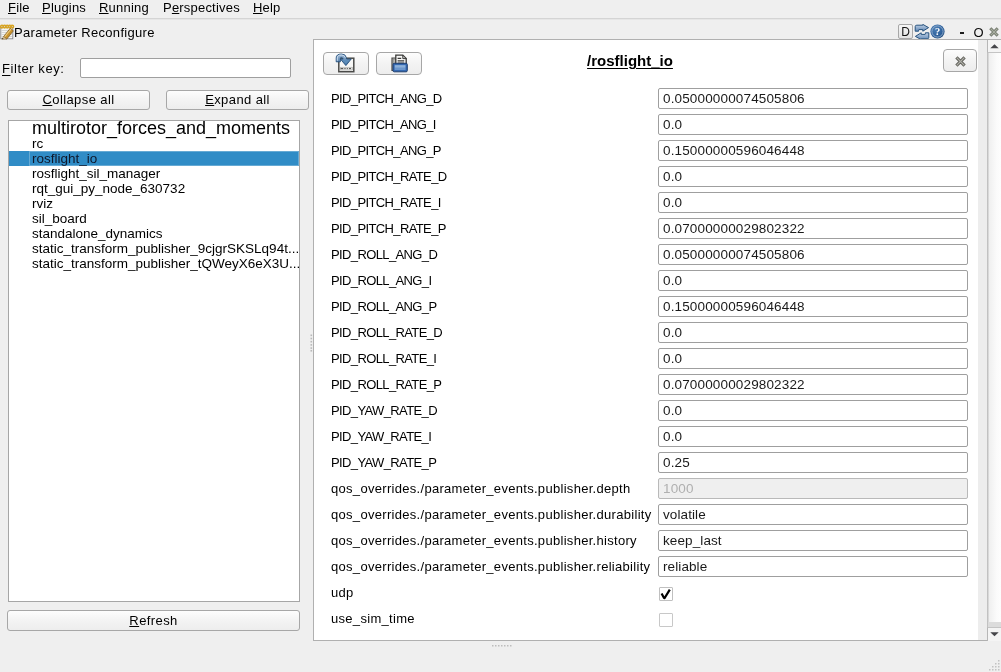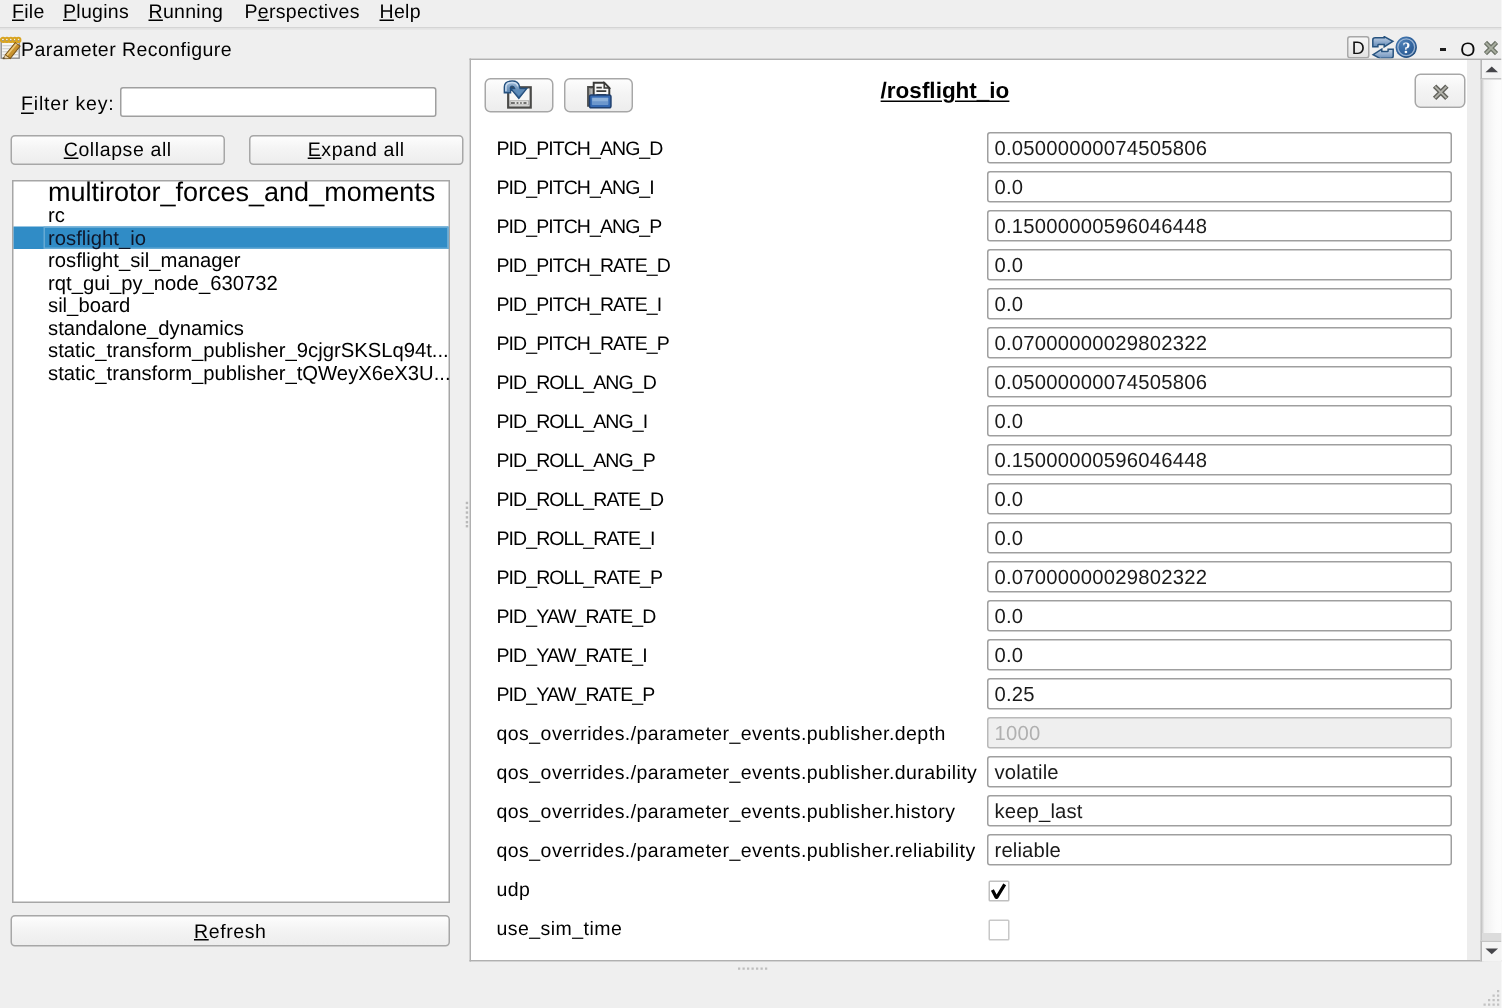--- a/index.html
+++ b/index.html
@@ -73,21 +73,21 @@
   <circle cx="7.5" cy="7.5" r="5.6" fill="none" stroke="#a9c0da" stroke-width="0.9" opacity="0.85"></circle>
   <text x="7.6" y="11.2" font-size="10.5" font-weight="bold" text-anchor="middle" fill="#fff" font-family="Liberation Serif,serif">?</text>
 </svg>
 <div class="abs" style="left:959.5px;top:31.5px;width:4.6px;height:2.6px;background:#1c1c1c;"></div>
 <div class="abs" style="left:973.5px;top:24.5px;font-size:13px;color:#0a0a0a;">O</div>
 <svg class="abs" style="left:989px;top:27px;" width="10" height="10" viewBox="0 0 10 10">
   <path d="M1.3 1.3 L8.7 8.7 M8.7 1.3 L1.3 8.7" stroke="#6e7468" stroke-width="3"></path>
   <path d="M1.6 1.6 L8.4 8.4 M8.4 1.6 L1.6 8.4" stroke="#a9afa1" stroke-width="1.3"></path>
 </svg>
 
-<div class="abs" style="left:14px;top:61px;font-size:13px;letter-spacing:0.55px;"><u>F</u>ilter key:</div>
+<div class="abs" style="left:2px;top:61px;font-size:13px;letter-spacing:0.55px;"><u>F</u>ilter key:</div>
 <div class="abs inp" style="left:80px;top:58px;width:211px;height:20px;"></div>
 
 <div class="abs btn" style="left:7px;top:90px;width:143px;height:20px;line-height:18px;"><u>C</u>ollapse all</div>
 <div class="abs btn" style="left:166px;top:90px;width:143px;height:20px;line-height:18px;"><u>E</u>xpand all</div>
 
 <div class="abs" style="left:8px;top:120px;width:292px;height:482px;background:#fff;border:1px solid #a6a6a6;"></div>
 <div id="list" class="abs" style="left:8px;top:120px;width:292px;">
     <div style="position:relative;top:1px;">
       <div style="position:relative;height:15px;margin:0 1px;">
         <div style="position:absolute;left:23px;top:0;font-size:18px;line-height:15px;white-space:nowrap;">multirotor_forces_and_moments</div>
@@ -97,20 +97,23 @@
       </div>
       <div style="position:relative;height:15px;margin:0 1px;background:#308cc6;">
         <div style="position:absolute;left:20px;right:0;top:0;bottom:0;border:1px solid #66aad4;"></div>
         <div style="position:absolute;left:23px;top:0;font-size:13.5px;line-height:15px;color:#0f172a;white-space:nowrap;">rosflight_io</div>
       </div>
       <div style="position:relative;height:15px;margin:0 1px;">
         <div style="position:absolute;left:23px;top:0;font-size:13.5px;line-height:15px;white-space:nowrap;">rosflight_sil_manager</div>
       </div>
       <div style="position:relative;height:15px;margin:0 1px;">
         <div style="position:absolute;left:23px;top:0;font-size:13.5px;line-height:15px;white-space:nowrap;">rqt_gui_py_node_630732</div>
+      </div>
+      <div style="position:relative;height:15px;margin:0 1px;">
+        <div style="position:absolute;left:23px;top:0;font-size:13.5px;line-height:15px;white-space:nowrap;">rviz</div>
       </div>
       <div style="position:relative;height:15px;margin:0 1px;">
         <div style="position:absolute;left:23px;top:0;font-size:13.5px;line-height:15px;white-space:nowrap;">sil_board</div>
       </div>
       <div style="position:relative;height:15px;margin:0 1px;">
         <div style="position:absolute;left:23px;top:0;font-size:13.5px;line-height:15px;white-space:nowrap;">standalone_dynamics</div>
       </div>
       <div style="position:relative;height:15px;margin:0 1px;">
         <div style="position:absolute;left:23px;top:0;font-size:13.5px;line-height:15px;white-space:nowrap;">static_transform_publisher_9cjgrSKSLq94t...</div>
       </div>

